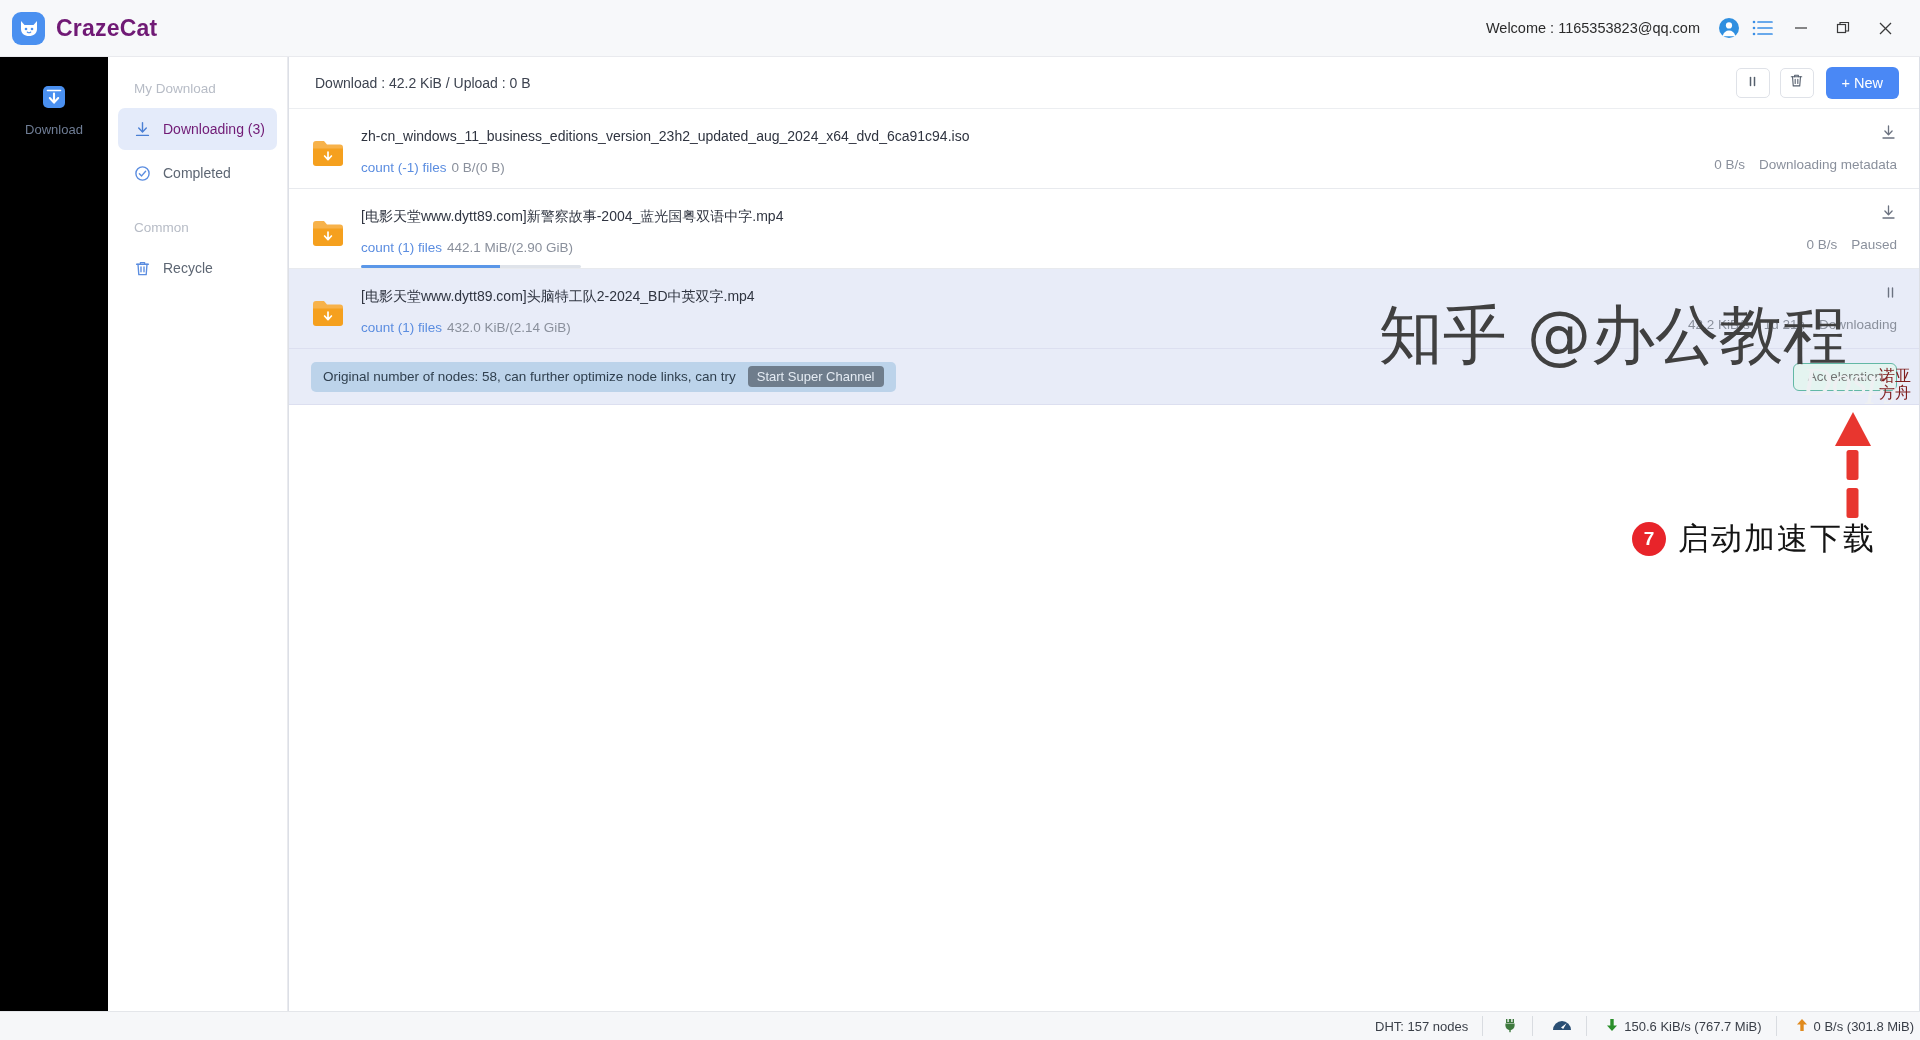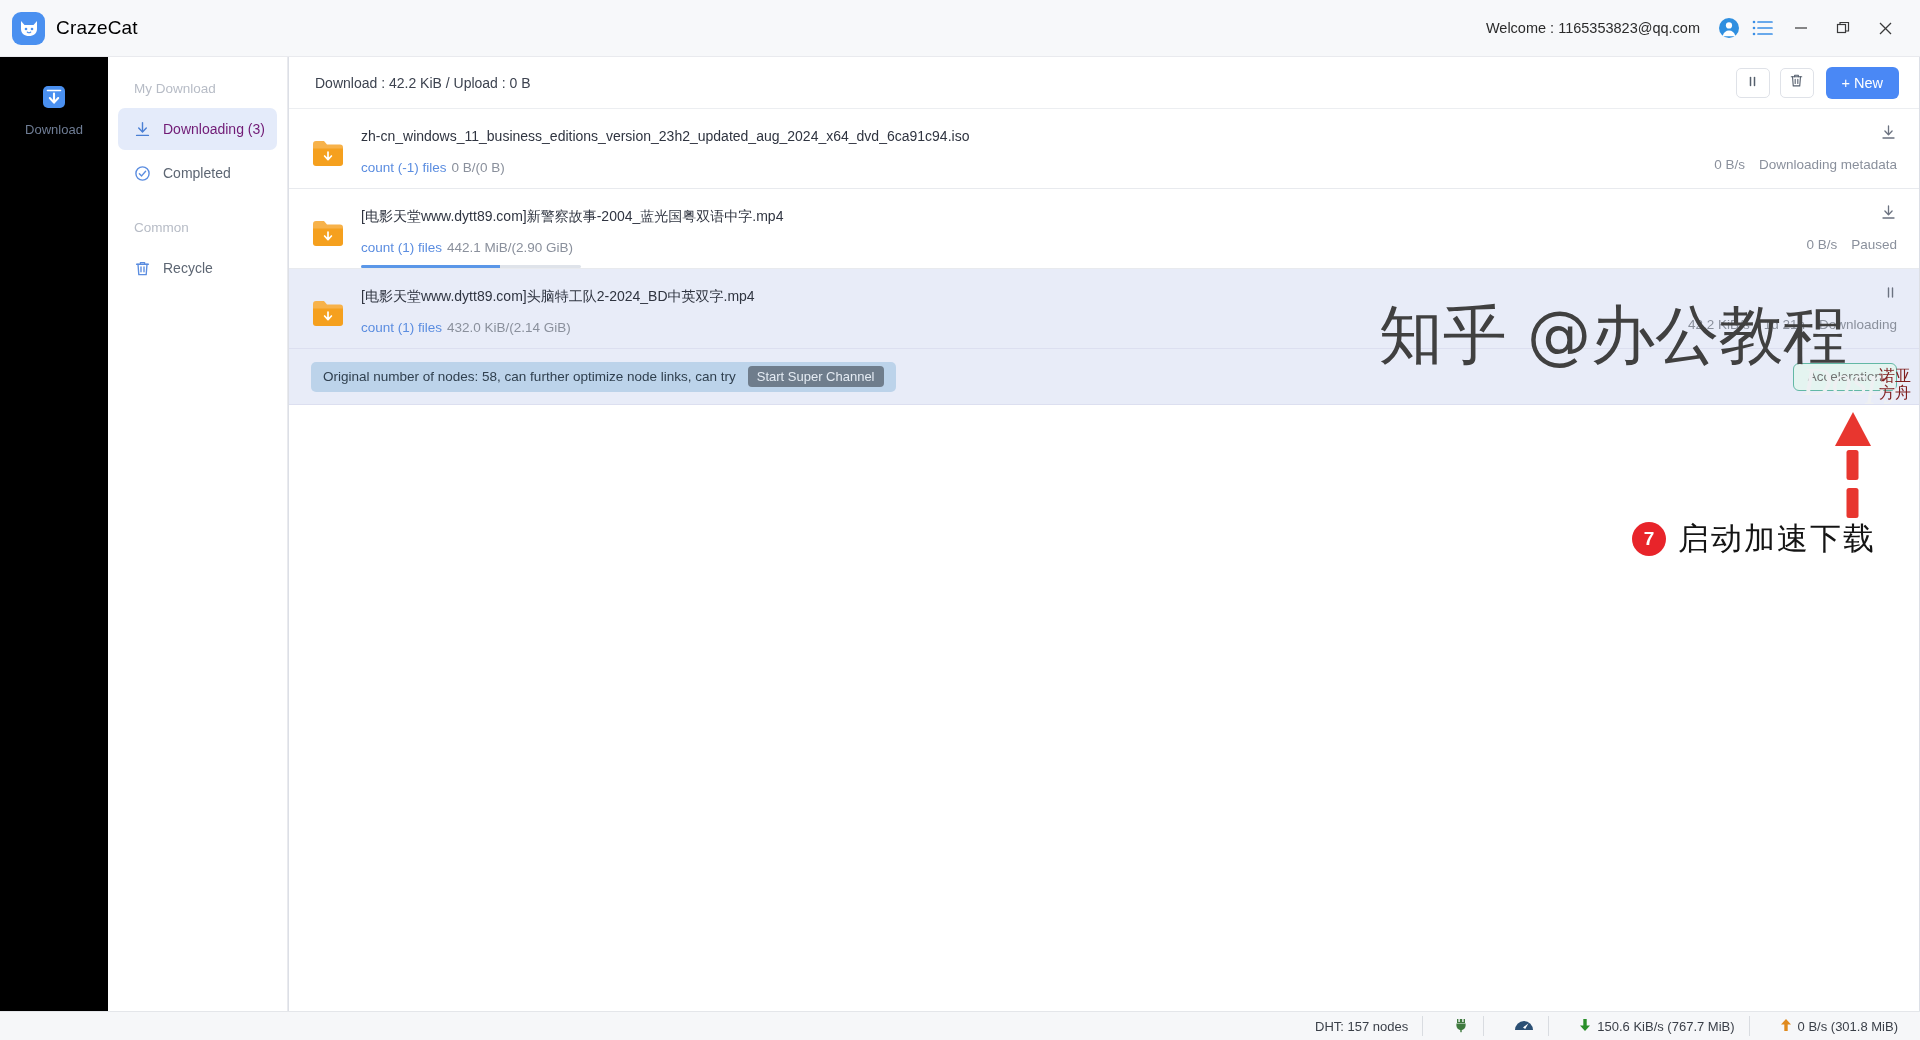--- a/index.html
+++ b/index.html
@@ -24,21 +24,21 @@
     padding: 0 14px 0 12px;
     border-bottom: 1px solid #e9eaee;
   }
   .brand { display: flex; align-items: center; gap: 11px; }
   .logo-box {
     width: 33px; height: 33px; border-radius: 9px;
     background: #4a90f0;
     display: flex; align-items: center; justify-content: center;
   }
   .brand-name {
-    font-size: 19px; color: #000000; letter-spacing: .2px;
+    font-size: 23px; color: #701a75; letter-spacing: .2px; font-weight: bold;
   }
   .tb-spacer { flex: 1 1 auto; }
   .welcome {
     font-size: 14.5px; color: #2b2b2b; margin-right: 12px; white-space: nowrap;
   }
   .tb-icon {
     width: 34px; height: 34px;
     display: flex; align-items: center; justify-content: center;
     color: #555; cursor: default;
   }
@@ -217,21 +217,21 @@
     font-family: "DejaVu Sans", sans-serif;
     letter-spacing: 2px; white-space: nowrap;
   }
 
   
   .statusbar {
     height: 29px; flex: 0 0 29px;
     background: #f6f7f9;
     border-top: 1px solid #e4e6ea;
     display: flex; align-items: center; justify-content: flex-end;
-    padding-right: 16px; gap: 16px;
+    gap: 5px;
     font-size: 13px; color: #3a3f48;
   }
   .sb-cell {
     display: flex; align-items: center; gap: 6px;
     padding: 0 14px; height: 20px;
     border-right: 1px solid #d9dce1;
   }
   .sb-cell:last-child { border-right: none; padding-right: 6px; }
 </style>
 </head>

